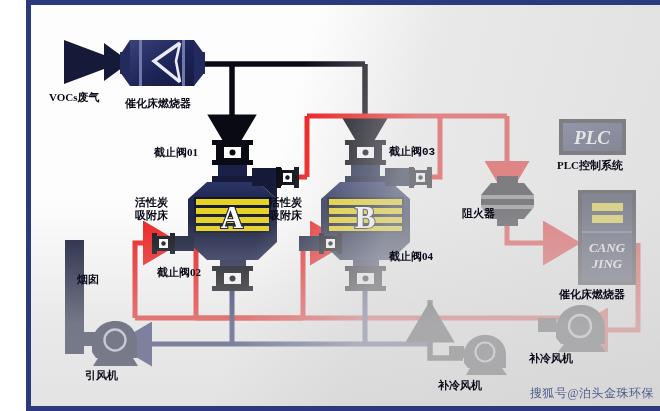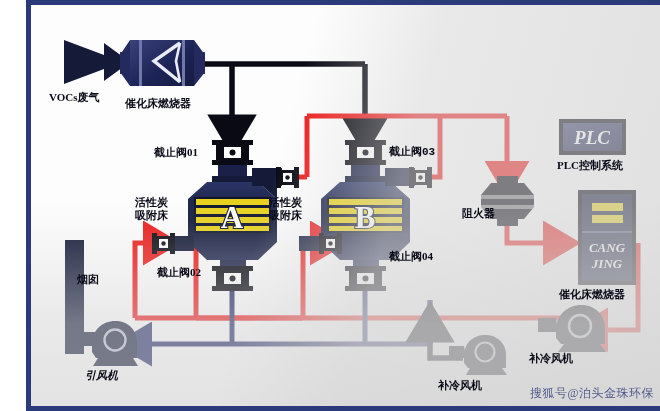--- a/index.html
+++ b/index.html
@@ -343,18 +343,18 @@
   <div class="lbl" style="left:416px; top:207px;padding-left:20px;">阻火器</div>
 
   <div class="lbl" style="left:531px; top:159px;">PLC控制系统</div>
 
   <div class="lbl" style="left:533px; top:288px;text-align:center;">催化床燃烧器</div>
 
   <div class="lbl" style="left:503px; top:352px;">补冷风机</div>
 
   <div class="lbl" style="left:412px; top:379px;text-align:right;">补冷风机</div>
 
-  <div class="lbl" style="left:59px; top:369px;font-style:italic;">引风机</div>
+  <div class="lbl" style="left:59px; top:369px;">引风机</div>
 
   <div class="lbl" style="left:51px; top:273px;">烟囱</div>
 
   <div class="wm" style="left:504px; top:385px;">搜狐号@泊头金珠环保</div>
 </div>
 
 </body></html>

